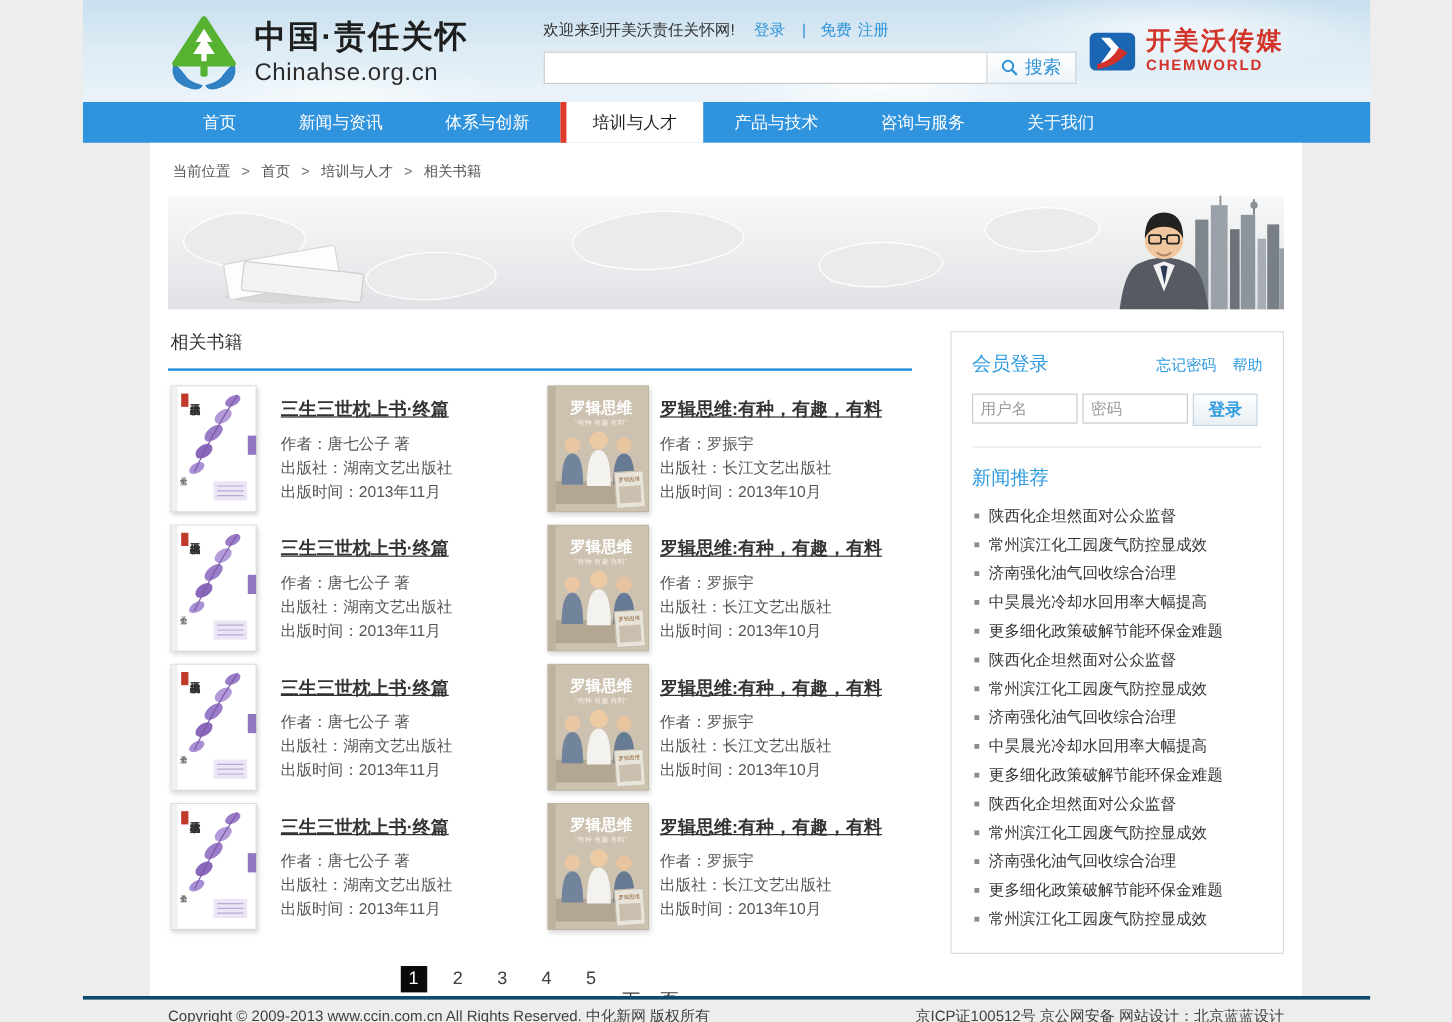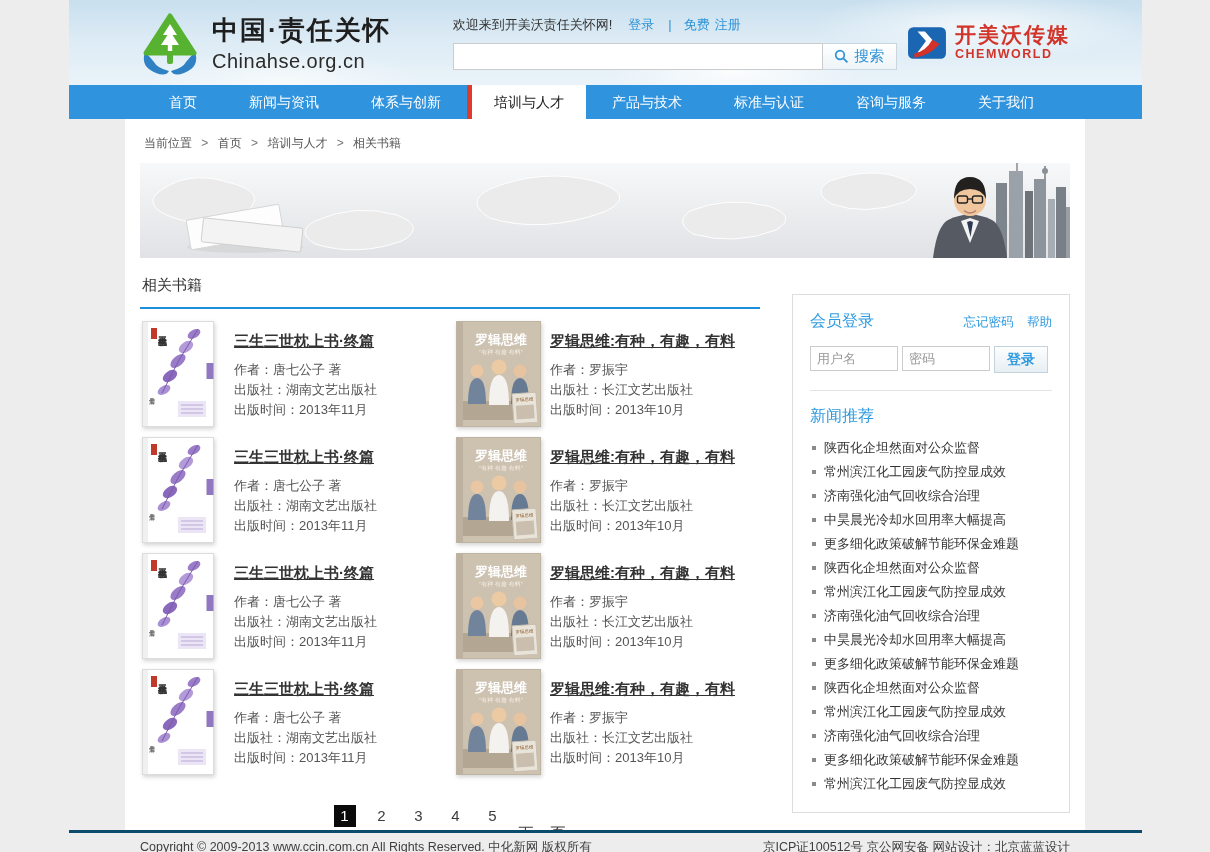--- a/index.html
+++ b/index.html
@@ -51,21 +51,21 @@
   .content { width:960px; margin:0 auto; background:#fff; height:711px;
     padding:14px 15px 0; overflow:hidden; }
   .breadcrumb { font-size:12px; color:#555; margin:2px 0 11px 4px; }
   .breadcrumb .crumb { cursor:pointer; }
   .breadcrumb .bsep { margin:0 6px; color:#777; }
 
   .banner { width:930px; height:95px; display:block; }
 
   .main-flex { display:flex; margin-top:14px; }
   .left-col { width:620px; }
-  .right-col { width:278px; margin-left:32px; margin-top:22px; }
+  .right-col { width:278px; margin-left:32px; margin-top:4px; }
 
   .section-title { font-size:15px; color:#333; padding:4px 0 12px 2px;
     border-bottom:2px solid #1e8fdc; }
 
   .book-grid { display:grid; grid-template-columns:316px 304px; grid-row-gap:10px; margin-top:12px; }
   .book { display:flex; height:106px; }
   .cover { width:80px; height:106px; flex:none; cursor:pointer; }
   .cover svg { display:block; filter:drop-shadow(1px 2px 2px rgba(0,0,0,.18)); }
   .book .cv-b { display:none; }
   .book.cover-luoji .cv-b { display:block; }
@@ -161,21 +161,20 @@
     </div>
   </div>
 
   <div class="nav">
     <div class="nav-inner" id="nav-list">
         <div class="nav-item">首页</div>
         <div class="nav-item">新闻与资讯</div>
         <div class="nav-item">体系与创新</div>
         <div class="nav-item active">培训与人才</div>
         <div class="nav-item">产品与技术</div>
-        <div class="nav-item">标准与认证</div>
         <div class="nav-item">咨询与服务</div>
         <div class="nav-item">关于我们</div>
       </div>
   </div>
 
   <div class="content">
 
     <div class="breadcrumb">
       <span>当前位置</span>
       <span class="bsep">&gt;</span>

